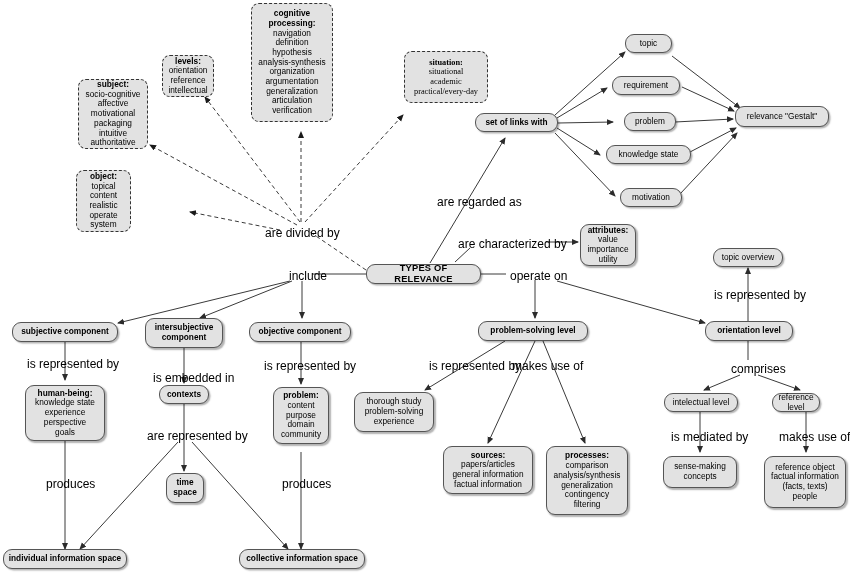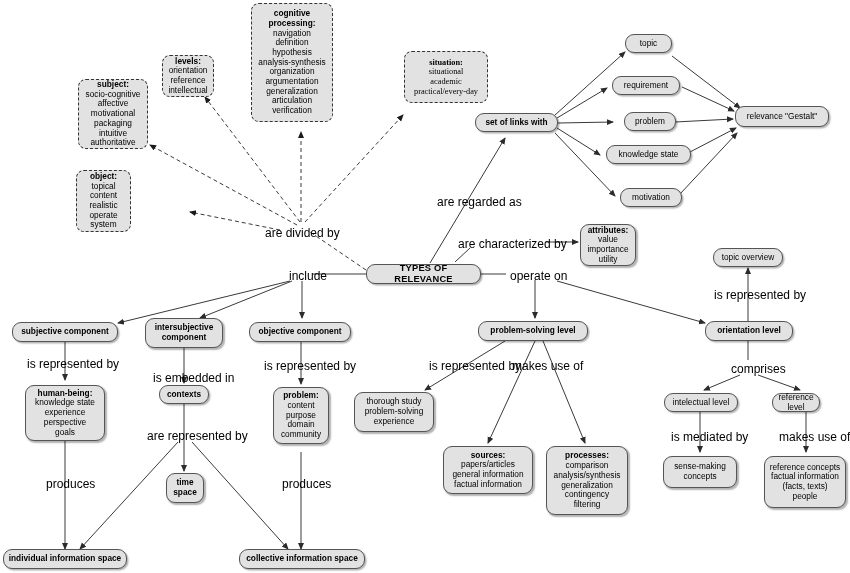--- a/index.html
+++ b/index.html
@@ -285,21 +285,21 @@
     <span class="ln">contingency</span>
     <span class="ln">filtering</span>
   </div>
 
   <div class="node" style="left:663px;top:456px;width:74px;height:32px;">
     <span class="ln">sense-making</span>
     <span class="ln">concepts</span>
   </div>
 
   <div class="node" style="left:764px;top:456px;width:82px;height:52px;">
-    <span class="ln">reference concepts</span>
+    <span class="ln">reference object</span>
     <span class="ln">factual information</span>
     <span class="ln">(facts, texts)</span>
     <span class="ln">people</span>
   </div>
 
   <div class="node bold thick" style="left:3px;top:549px;width:124px;height:20px;">
     <span>individual information space</span>
   </div>
 
   <div class="node bold thick" style="left:239px;top:549px;width:126px;height:20px;">

